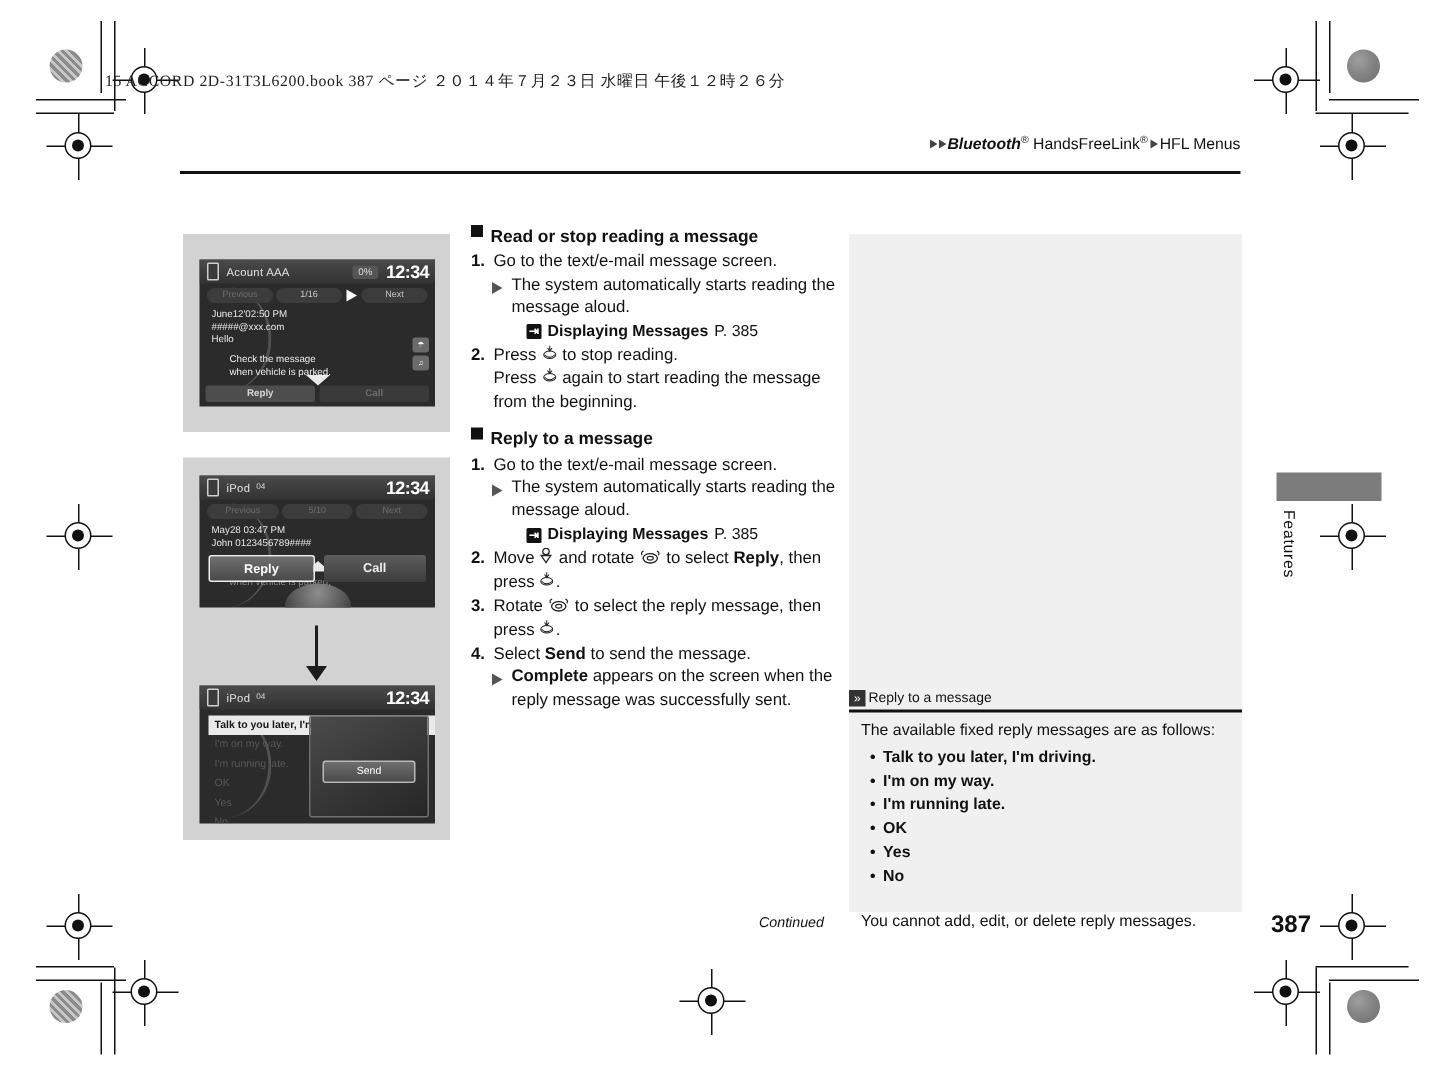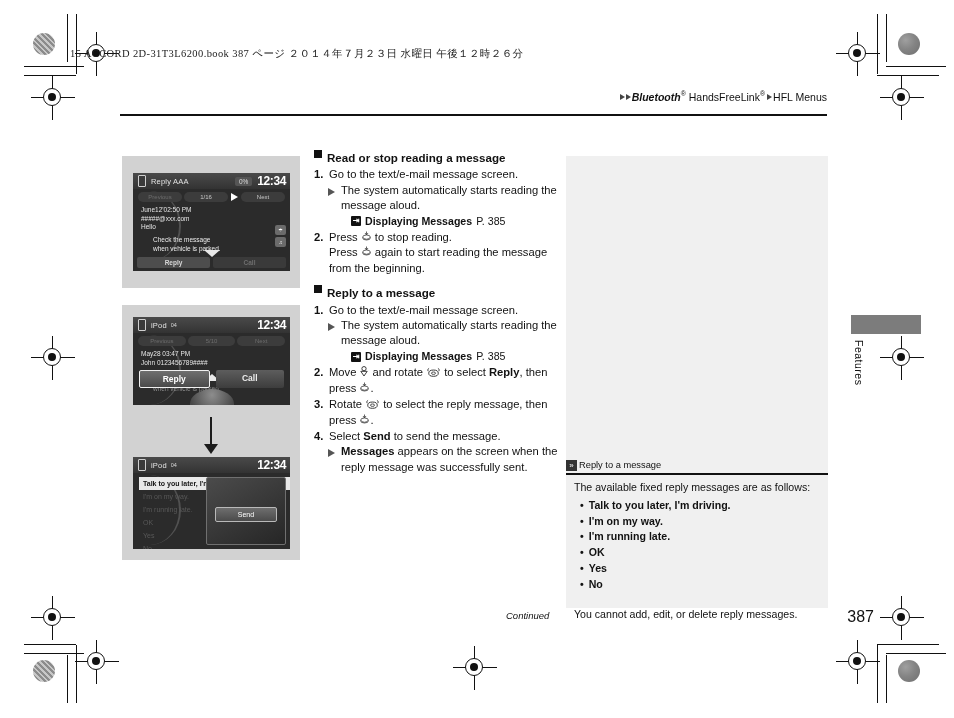--- a/index.html
+++ b/index.html
@@ -202,21 +202,21 @@
   
   .tabgray{position:absolute;left:851px;top:315px;width:70px;height:19px;background:#7c7c7c;}
   .tabtext{
     position:absolute;left:845px;top:340px;width:20px;
     font-size:10.5px;letter-spacing:.5px;color:#111;
     writing-mode:vertical-rl;
   }
 
   
   .contd{position:absolute;left:506px;top:610px;font-style:italic;font-size:9.5px;color:#111;}
-  .pageno{position:absolute;right:80px;top:608px;font-size:16px;font-weight:normal;color:#111;}
+  .pageno{position:absolute;right:80px;top:608px;font-size:16px;font-weight:bold;color:#111;}
 </style>
 </head>
 <body>
 
 <div class="page">
 
   <div class="crop" style="left:67px;top:14px;width:1px;height:48px;"></div>
   <div class="crop" style="left:24px;top:66px;width:60px;height:1px;"></div>
   <div class="crop" style="left:76px;top:14px;width:1px;height:60px;"></div>
   <div class="crop" style="left:24px;top:75px;width:52px;height:1px;"></div>
@@ -313,21 +313,21 @@
   <div class="runhead">
     <span class="arrw"></span><span class="arrw"></span><span class="bt">Bluetooth</span><span class="sup">®</span><span> HandsFreeLink</span><span class="sup">®</span><span class="arrw" style="margin-left:2px;"></span><span>HFL Menus</span>
   </div>
   <div class="rule"></div>
 
   <div class="imgpanel" id="panel-one">
     <div class="screen" style="left:11px;top:17px;width:157px;height:98px;">
       <div class="glare"></div>
       <div class="bar">
         <span class="ph"></span>
-        <span class="nm">Reply AAA</span>
+        <span class="nm">Acount AAA</span>
         <span class="pct">0%</span>
         <span class="clock">12:34</span>
       </div>
       <div class="tabs">
         <span class="t">Previous</span>
         <span class="t mid">1/16</span>
         <span class="play"></span>
         <span class="t mid">Next</span>
       </div>
       <div class="msglines">
@@ -499,21 +499,21 @@
     </div>
 
     <div class="step">
       <span class="n">4.</span>
       <span class="body"><span>Select </span><span class="b">Send</span><span> to send the message.</span></span>
     </div>
     <div class="sub">
       <span class="tri">
           <i></i>
         </span>
-      <span><span class="b">Messages</span><span> appears on the screen when the reply message was successfully sent.</span></span>
+      <span><span class="b">Complete</span><span> appears on the screen when the reply message was successfully sent.</span></span>
     </div>
   </div>
 
   <div class="note">
     <div class="notetitle">
       <span class="bk">»</span>
       <span>Reply to a message</span>
     </div>
     <div class="noteline"></div>
     <div class="notebody">

